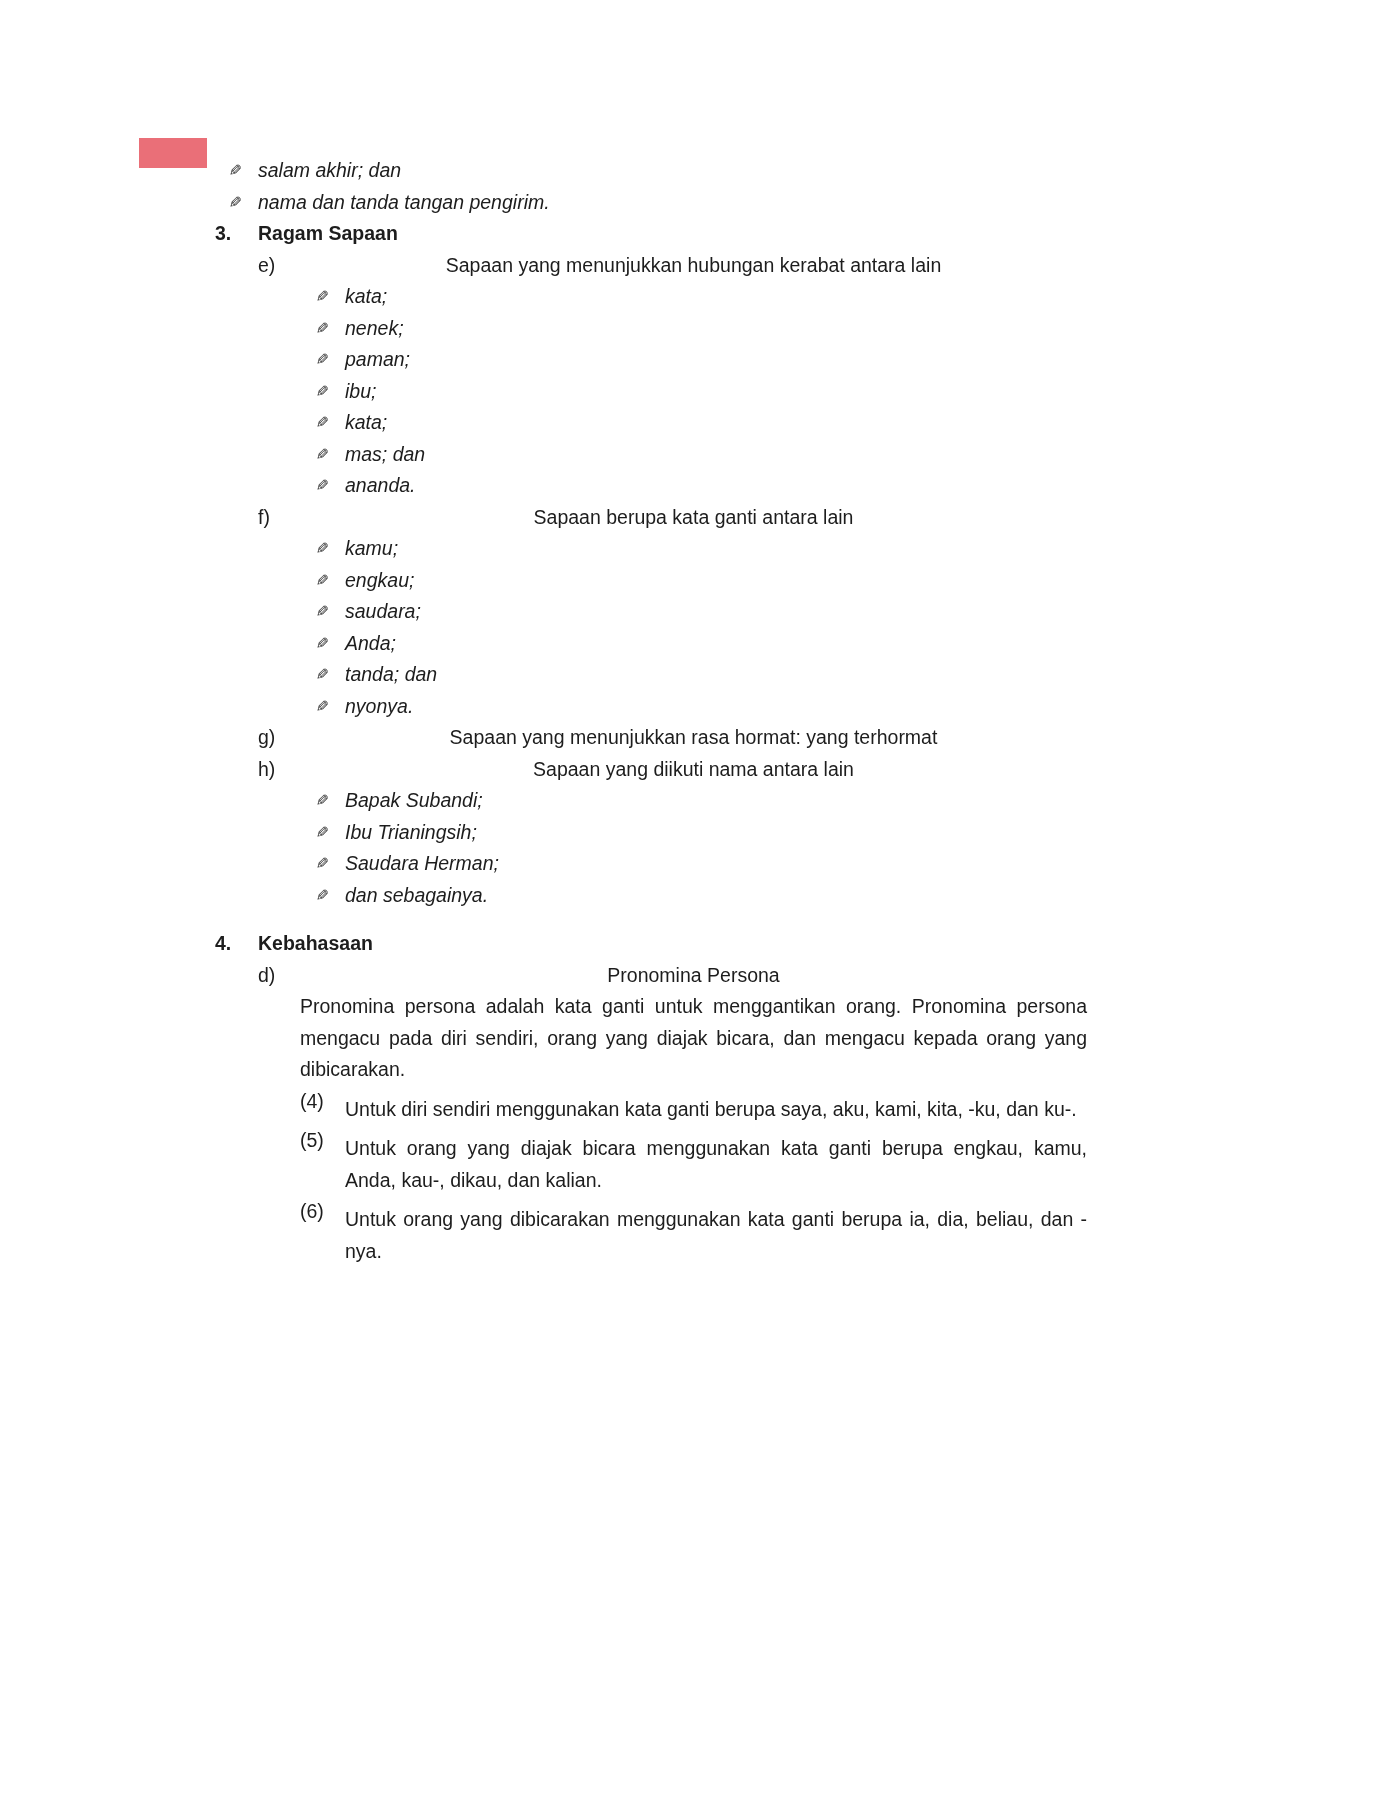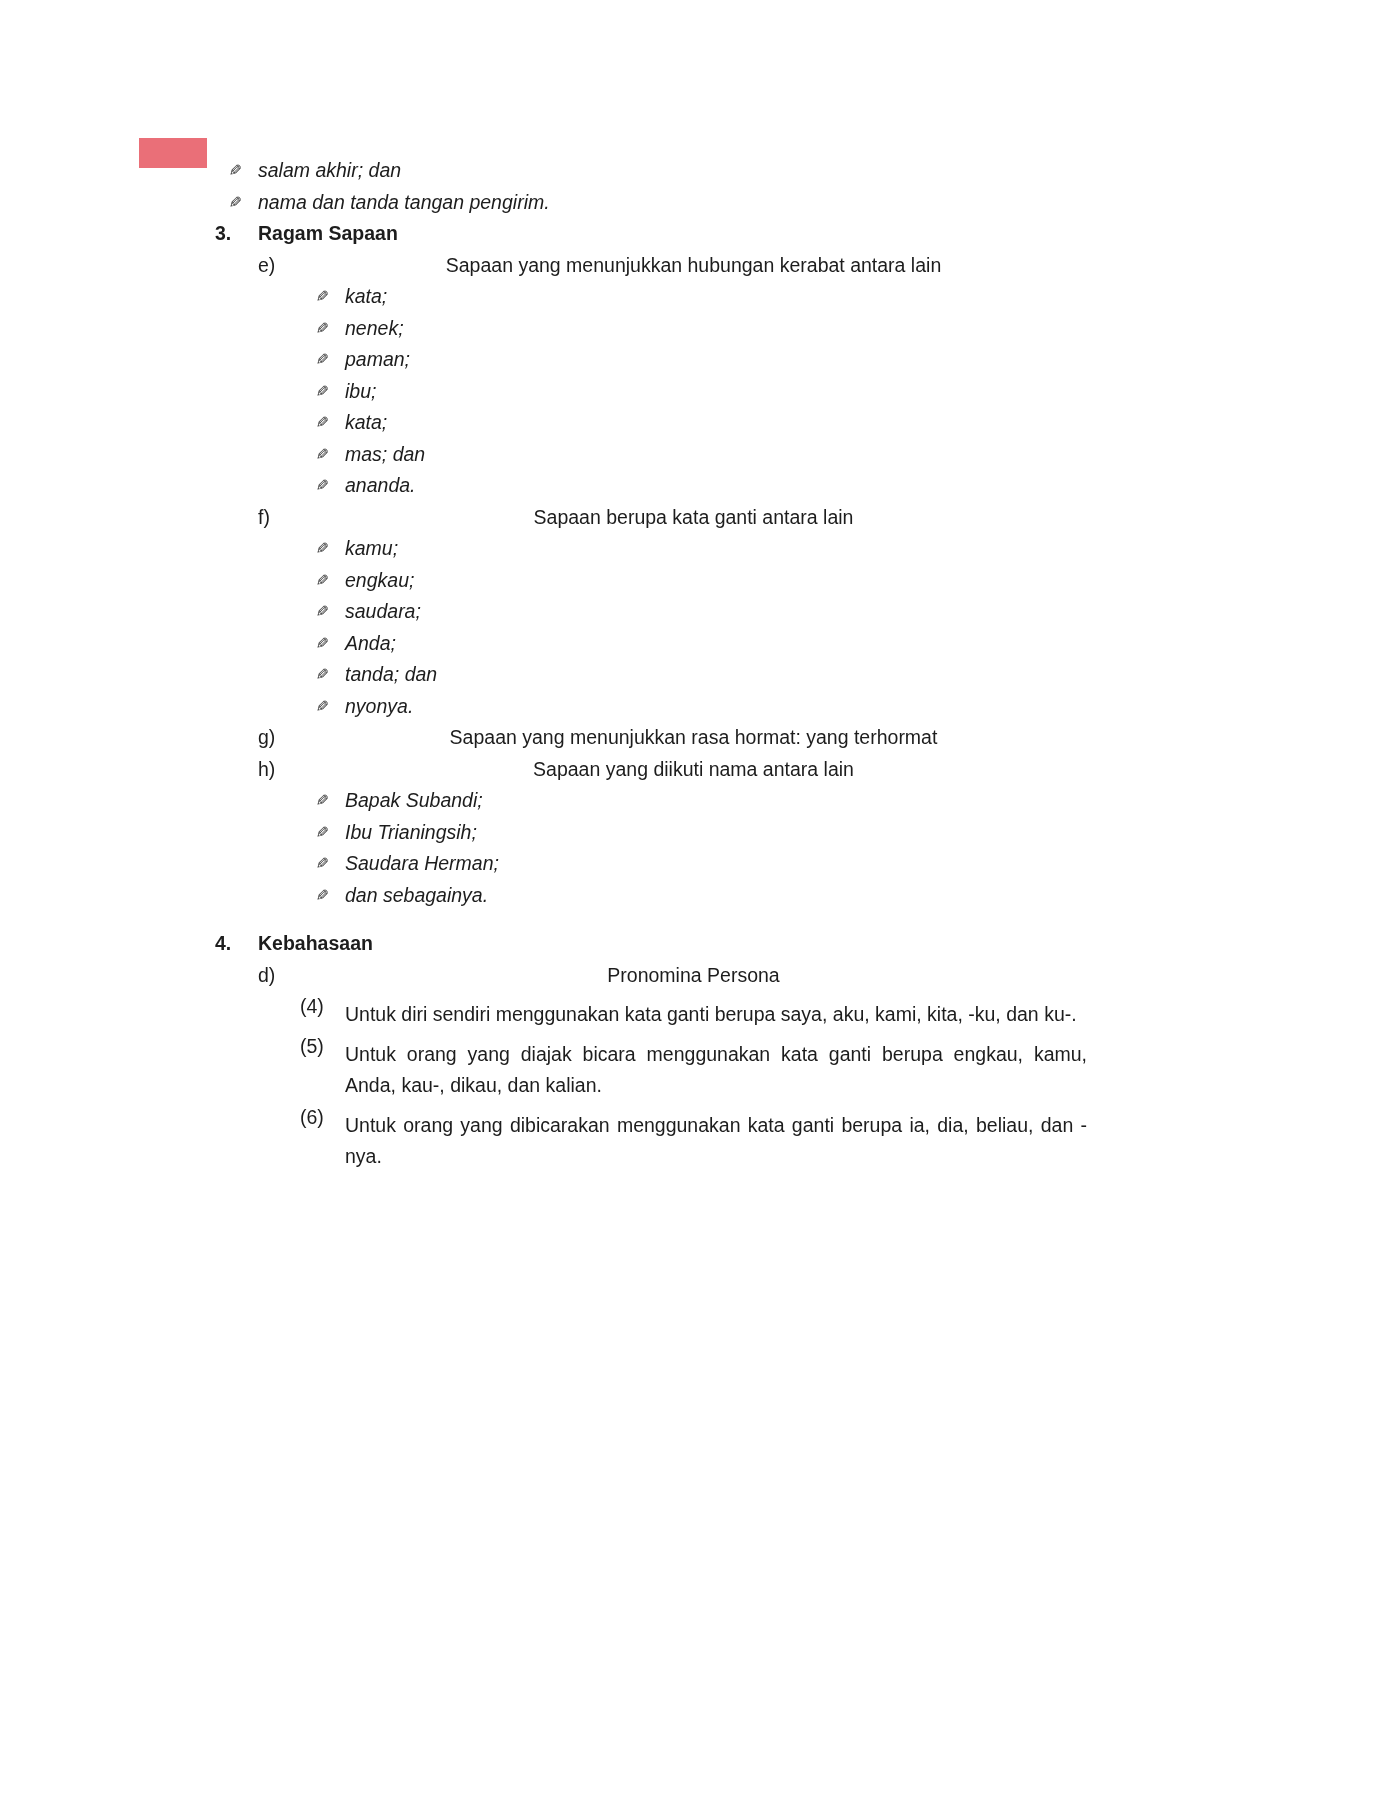--- a/index.html
+++ b/index.html
@@ -168,20 +168,21 @@
     <div class="section-row gap-lg">
       <span class="section-num">4.</span>
       <span>Kebahasaan</span>
     </div>
 
     <div class="item-row">
       <span class="item-label">d)</span>
       <span class="item-text">Pronomina Persona</span>
     </div>
 
+    <div class="para">Pronomina persona adalah kata ganti untuk menggantikan orang. Pronomina persona mengacu pada diri sendiri, orang yang diajak bicara, dan mengacu kepada orang yang dibicarakan.</div>
 
     <div class="numbered-row">
       <span class="num-label">(4)</span>
       <span class="num-text">Untuk diri sendiri menggunakan kata ganti berupa saya, aku, kami, kita, -ku, dan ku-.</span>
     </div>
     <div class="numbered-row">
       <span class="num-label">(5)</span>
       <span class="num-text">Untuk orang yang diajak bicara menggunakan kata ganti berupa engkau, kamu, Anda, kau-, dikau, dan kalian.</span>
     </div>
     <div class="numbered-row">

